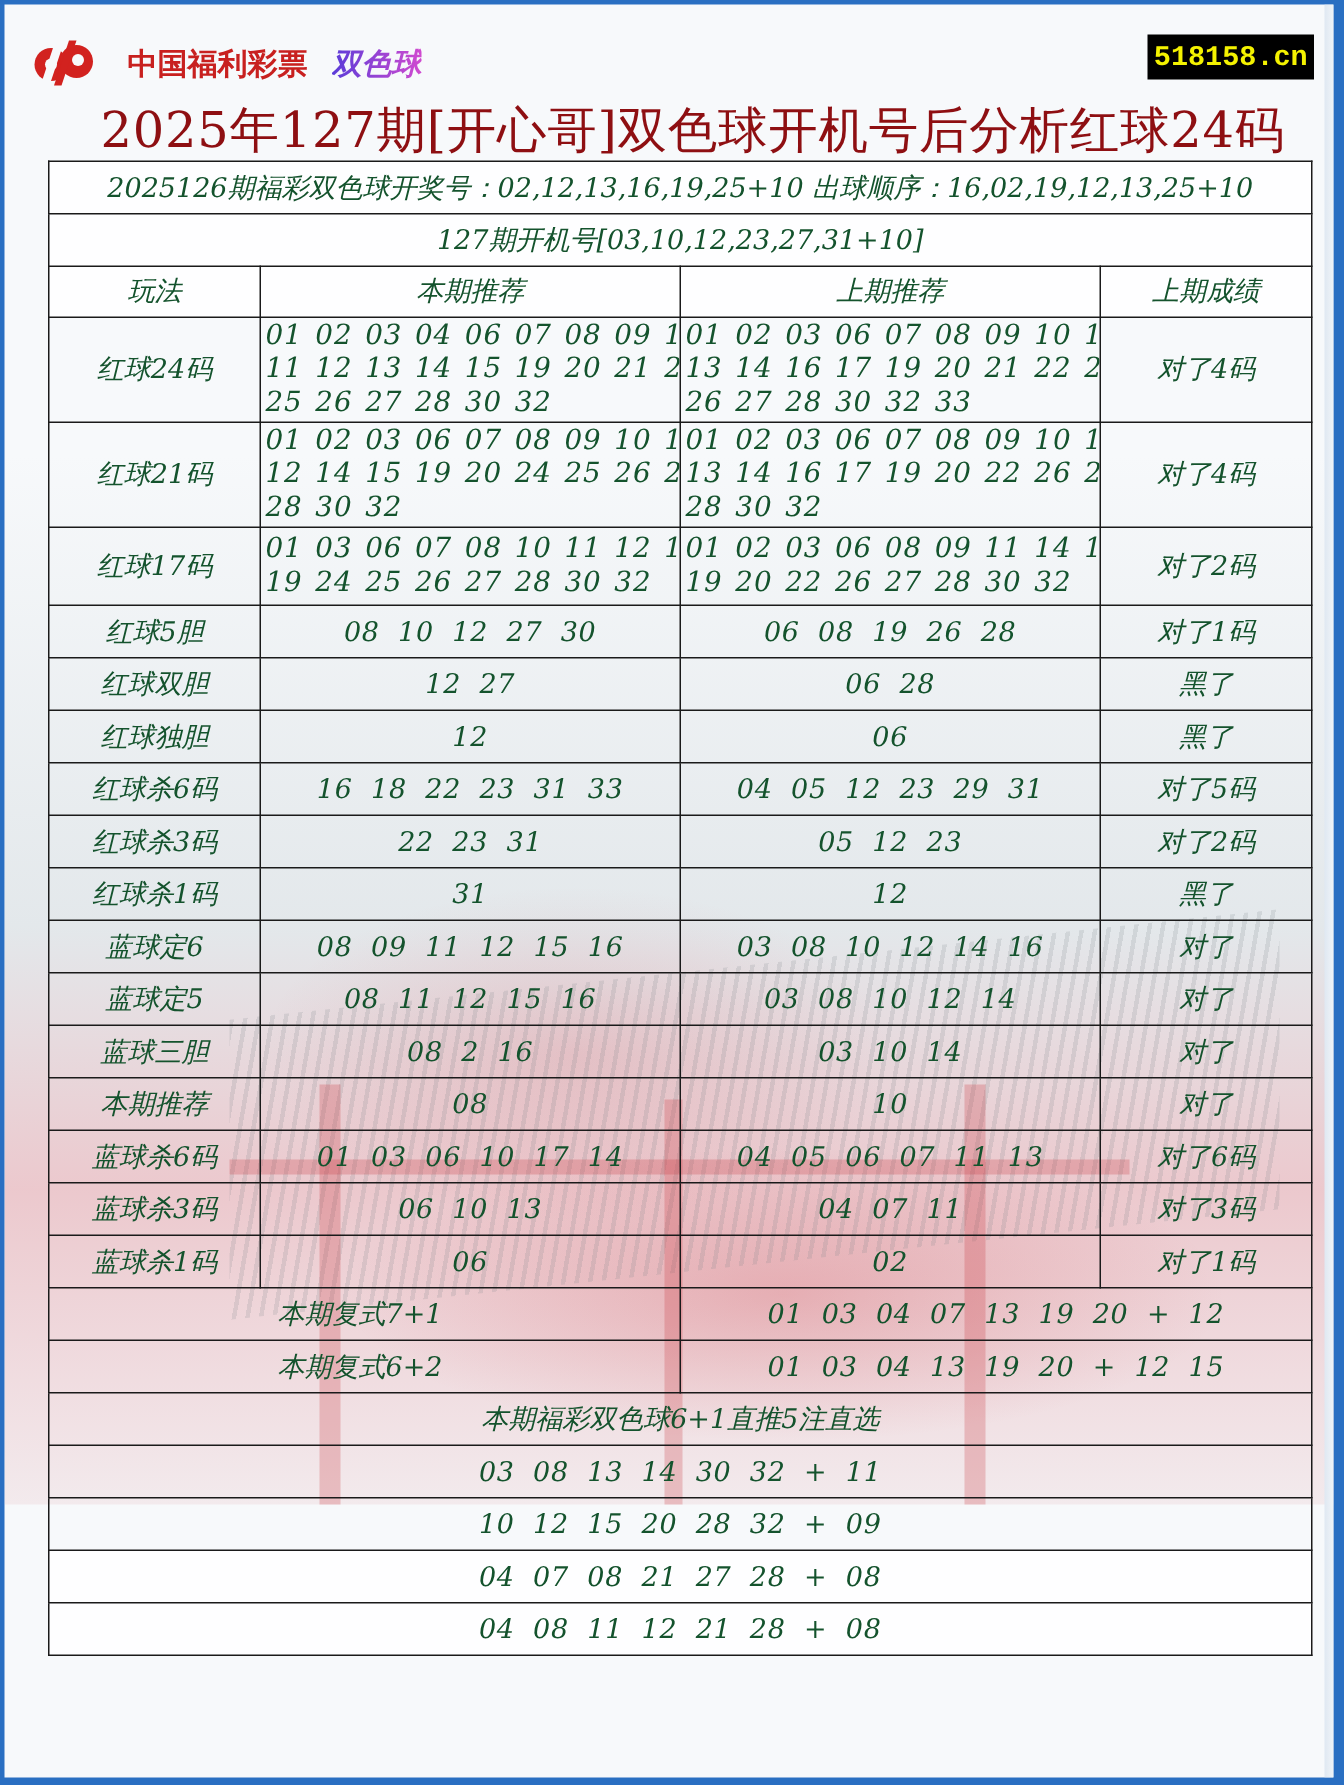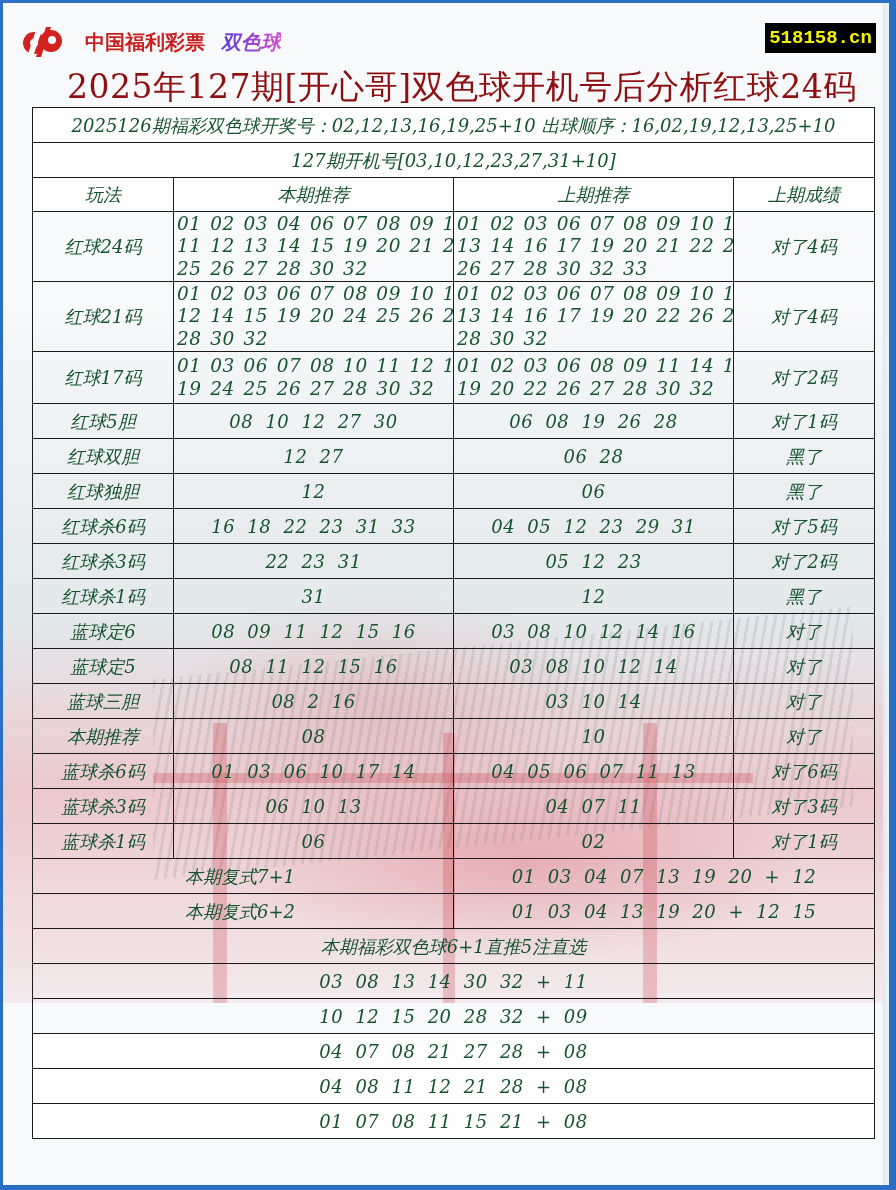--- a/index.html
+++ b/index.html
@@ -271,18 +271,15 @@
     </tr>
     <tr class="std">
       <td colspan="4" class="nums">10 12 15 20 28 32 + 09</td>
     </tr>
     <tr class="std white-bg">
       <td colspan="4" class="nums">04 07 08 21 27 28 + 08</td>
     </tr>
     <tr class="std white-bg">
       <td colspan="4" class="nums">04 08 11 12 21 28 + 08</td>
     </tr>
-    <tr class="std white-bg">
-      <td colspan="4" class="nums">01 07 08 11 15 21 + 08</td>
-    </tr>
   </tbody>
     </table>
 </div>
 
 </body></html>

